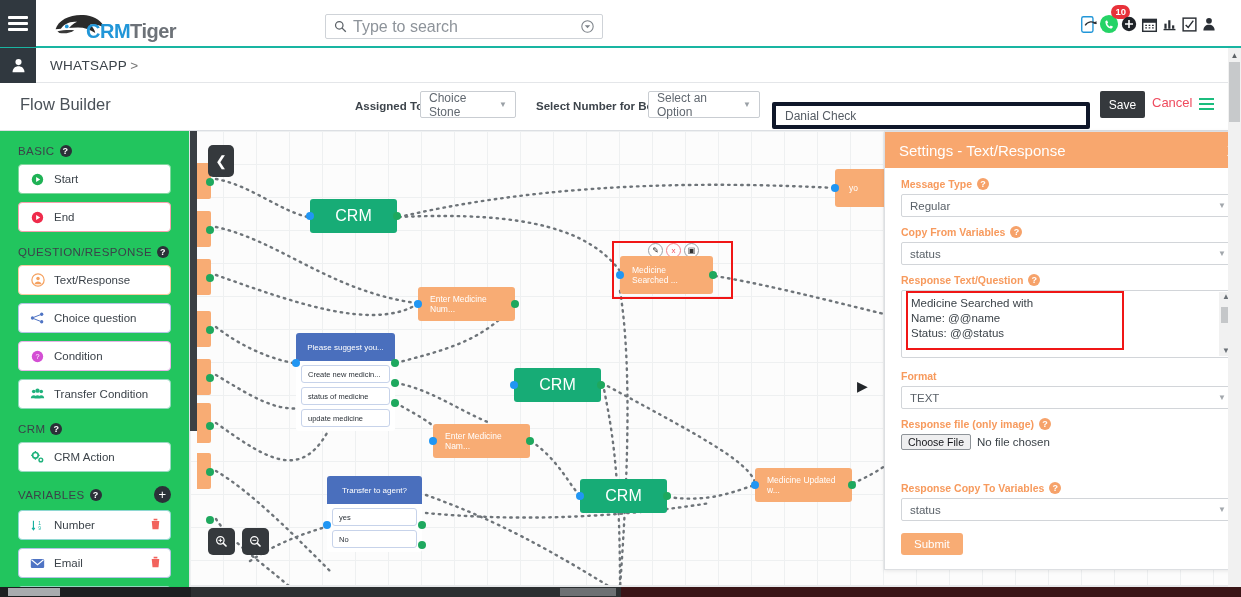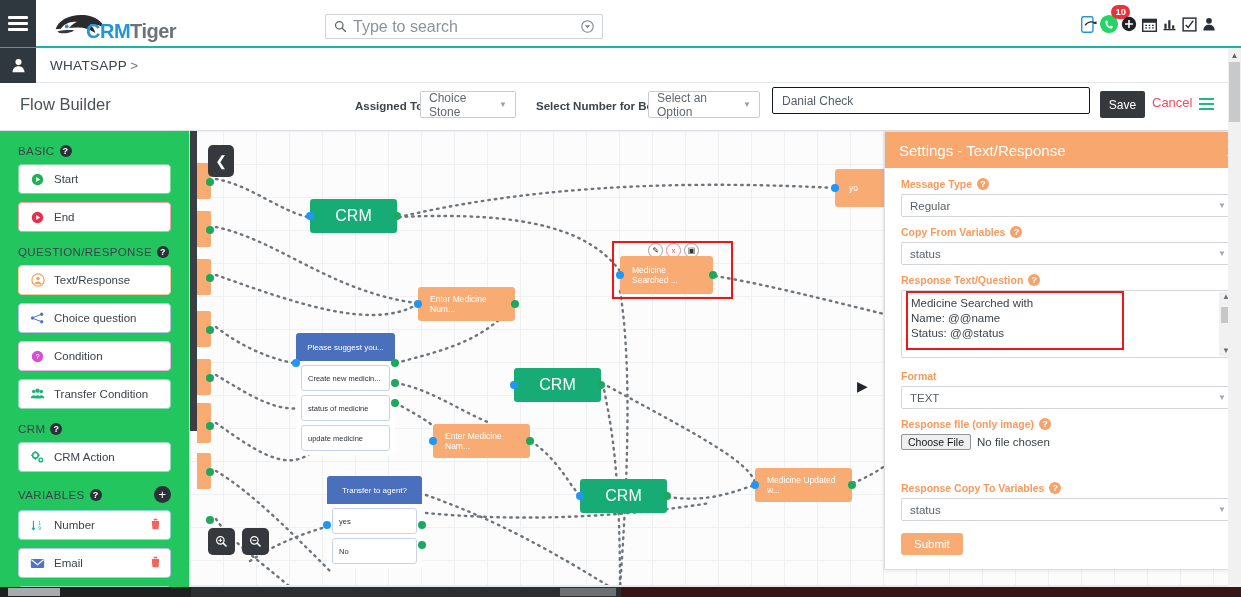--- a/index.html
+++ b/index.html
@@ -75,21 +75,21 @@
   .fb-title { position: absolute; left: 20px; top: 12px; font-size: 16.5px; color: #4a5158; }
   .fb-lbl { font-size: 11.5px; font-weight: bold; color: #3d444b; position: absolute; top: 17px; }
   .fb-sel {
     position: absolute; top: 8px; height: 27px; border: 1px solid #c9cdd2; border-radius: 2px;
     background: #fff; font-size: 12px; color: #616870; display: flex; align-items: center;
     padding: 0 8px; cursor: pointer;
   }
   .fb-sel .val { flex: 1; }
   .fb-sel .tri { color: #9aa0a6; font-size: 8px; margin-left: 6px; }
   .fb-inp {
-    position: absolute; top: 4px; height: 27px; border: 1px solid #0f172a; border-radius: 2px;
+    position: absolute; top: 19px; height: 27px; border: 4px solid #0f172a; border-radius: 2px;
     font-size: 12px; color: #555c64; padding: 0 9px; outline: none; background: #fff;
     font-family: "Liberation Sans", sans-serif;
   }
   .btn-save {
     position: absolute; top: 8px; left: 1100px; width: 45px; height: 27px;
     background: #35393d; color: #fff; font-size: 12px; border: 0; border-radius: 2px;
     cursor: pointer; font-family: "Liberation Sans", sans-serif;
   }
   .btn-cancel {
     position: absolute; top: 12px; left: 1152px; color: #ef4b5e; font-size: 13px; cursor: pointer;
@@ -145,21 +145,21 @@
   }
 
   .node { position: absolute; border-radius: 3px; display: flex; align-items: center;
           justify-content: center; color: #fff; cursor: move; }
   .node.crm { background: #17ac76; font-size: 16px; }
   .node.orange { background: #f8ac74; font-size: 8.5px; padding: 0 12px; }
   .node.blue-grp { background: transparent; display: block; }
   .grp-head { background: #4a6fbd; color: #fff; font-size: 8px; height: 28px;
               display: flex; align-items: center; justify-content: center; border-radius: 3px 3px 0 0; }
   .grp-opts { background: #fff; border-radius: 0 0 3px 3px; padding: 4px 5px; }
-  .grp-opt { border: 1px solid #c7d3ea; border-radius: 3px; height: 26px; font-size: 7.5px;
+  .grp-opt { border: 1px solid #c7d3ea; border-radius: 3px; height: 18px; font-size: 7.5px;
              color: #2b3138; display: flex; align-items: center; padding-left: 6px; margin-bottom: 4px; background:#fff;}
   .grp-opt:last-child { margin-bottom: 0; }
 
   .dot { position: absolute; width: 8px; height: 8px; border-radius: 50%; }
   .dot.in { background: #2196f3; }
   .dot.out { background: #1ea85e; }
 
   .sel-box { position: absolute; border: 2px solid #f01616; }
   .node-tools { position: absolute; display: flex; gap: 3px; }
   .nt {

